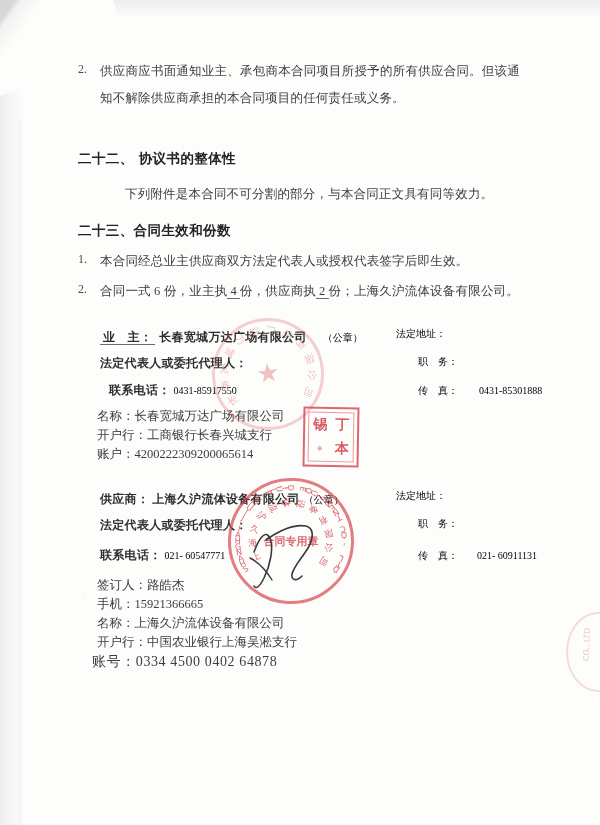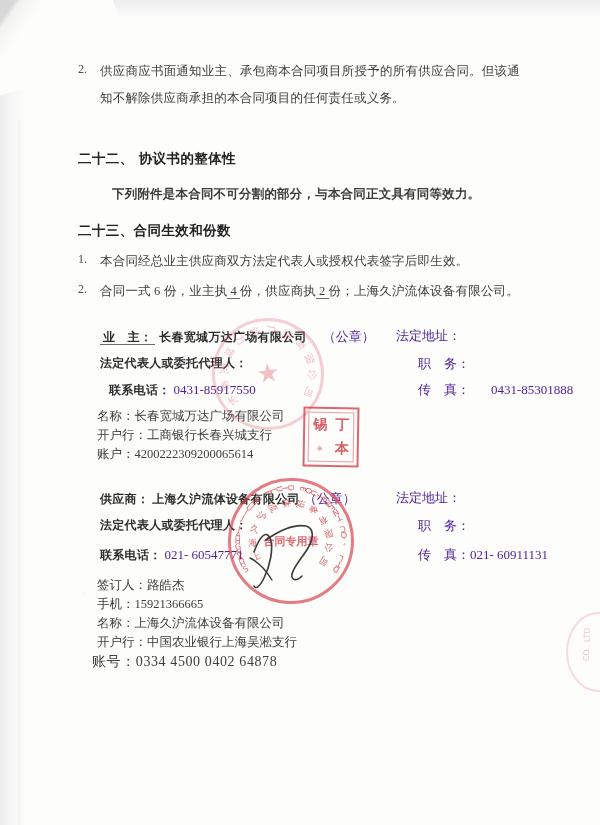--- a/index.html
+++ b/index.html
@@ -83,22 +83,22 @@
   .abs { position: absolute; }
 
   .field-label {
     font-family: "DejaVu Sans", "Liberation Sans", sans-serif;
     font-weight: bold;
     font-size: 12px;
     color: #2e2e2e;
     letter-spacing: .3px;
   }
   .field-val {
-    font-size: 13px;
-    color: #4c1d95;
+    font-size: 10px;
+    color: #000000;
   }
   .bank-line {
     font-size: 12.5px;
     line-height: 19px;
     color: #3d3d3d;
   }
   .acct-big {
     font-size: 14px;
     letter-spacing: .6px;
   }
@@ -235,21 +235,21 @@
   <div class="scan-edge-top"></div>
   <div class="scan-edge-left"></div>
   <div class="scan-corner"></div>
   <div class="scan-vline"></div>
   <div class="scan-noise"></div>
 
   <div class="abs num" style="left:78px; top:62px;">2.</div>
   <div class="abs body-text" style="left:100px; top:58px; width:420px; text-align:justify;">供应商应书面通知业主、承包商本合同项目所授予的所有供应合同。但该通知不解除供应商承担的本合同项目的任何责任或义务。</div>
 
   <div class="abs heading" style="left:78px; top:150px;">二十二、 协议书的整体性</div>
-  <div class="abs body-text" style="left:112px; top:181px; width:420px;font-weight:bold;">下列附件是本合同不可分割的部分，与本合同正文具有同等效力。</div>
+  <div class="abs body-text" style="left:125px; top:181px; width:420px;">下列附件是本合同不可分割的部分，与本合同正文具有同等效力。</div>
 
   <div class="abs heading" style="left:78px; top:222px;">二十三、合同生效和份数</div>
 
   <div class="abs num" style="left:78px; top:252px;">1.</div>
   <div class="abs body-text" style="left:100px; top:248px; width:420px;">本合同经总业主供应商双方法定代表人或授权代表签字后即生效。</div>
 
   <div class="abs num" style="left:78px; top:282px;">2.</div>
   <div class="abs body-text" style="left:100px; top:278px; width:430px; white-space:nowrap;">
     <span>合同一式 6 份，业主执</span><span class="uline">4</span><span>份，供应商执</span><span class="uline">2</span><span>份；上海久沪流体设备有限公司。</span>
   </div>
@@ -280,21 +280,21 @@
 
   <div class="abs field-label" style="left:100px; top:517px;">法定代表人或委托代理人：</div>
 
   <div class="abs" style="left:100px; top:545px; white-space:nowrap;">
     <span class="field-label">联系电话：</span><span class="field-val" style="margin-left:3px;">021- 60547771</span>
   </div>
 
   <div class="abs field-val" style="left:396px; top:489px;">法定地址：</div>
   <div class="abs field-val" style="left:418px; top:517px;">职　务：</div>
   <div class="abs" style="left:418px; top:545px; white-space:nowrap;">
-    <span class="field-val">传　真：</span><span class="field-val" style="margin-left:0;">021- 60911131</span>
+    <span class="field-val">传　真：</span><span class="field-val" style="margin-left:19px;">021- 60911131</span>
   </div>
 
   <div class="abs bank-line" style="left:97px; top:576px;">签订人：路皓杰</div>
   <div class="abs bank-line" style="left:97px; top:595px;">手机：15921366665</div>
   <div class="abs bank-line" style="left:97px; top:614px;">名称：上海久沪流体设备有限公司</div>
   <div class="abs bank-line" style="left:97px; top:633px;">开户行：中国农业银行上海吴淞支行</div>
   <div class="abs bank-line acct-big" style="left:92px; top:652px;">账号：0334 4500 0402 64878</div>
 
   <div class="seal seal-round seal-owner">
     <div class="ring-text" id="ownerRing">

